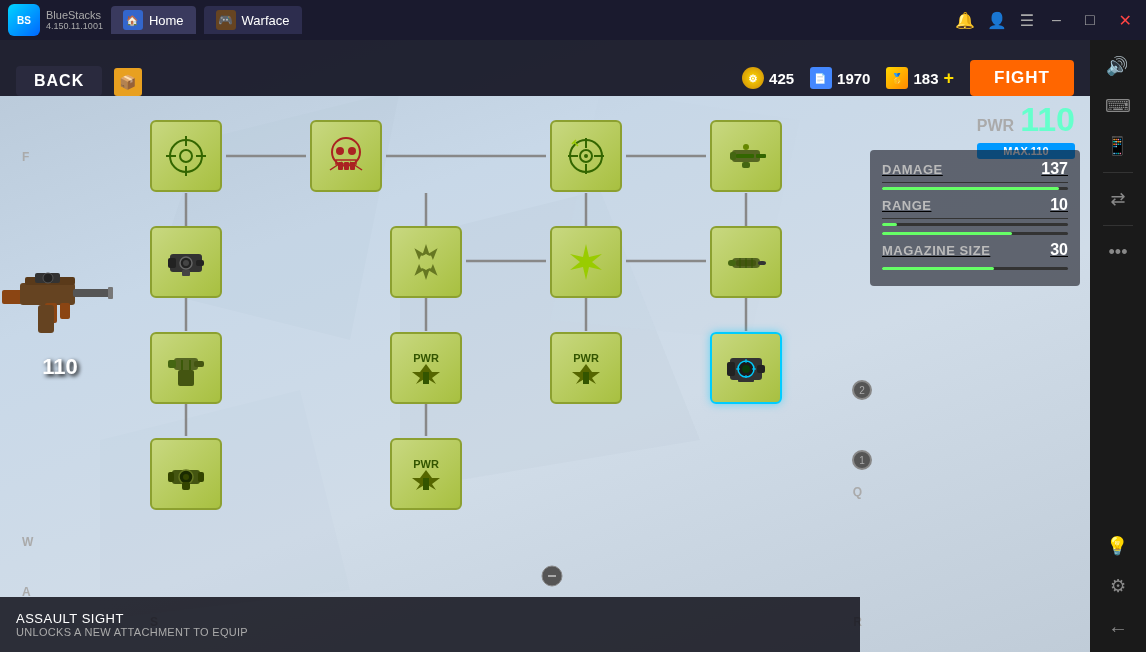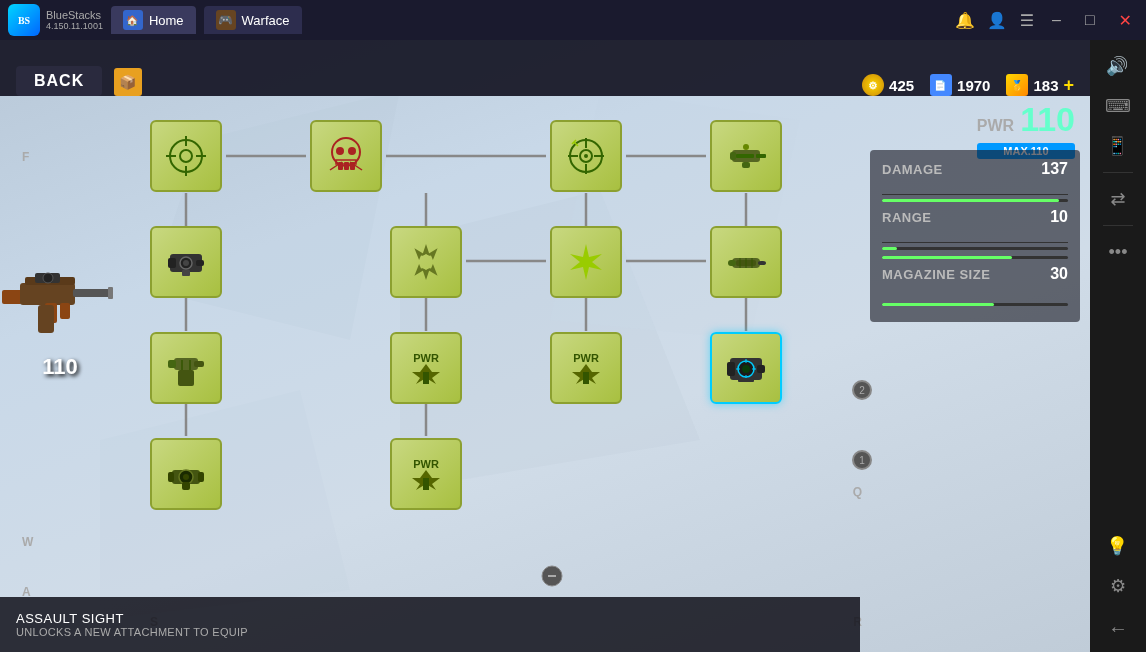--- a/index.html
+++ b/index.html
@@ -30,21 +30,20 @@
       width: 32px;
       height: 32px;
       background: linear-gradient(135deg, #00d4ff, #0066ff);
       border-radius: 6px;
       display: flex;
       align-items: center;
       justify-content: center;
       font-size: 10px;
       color: white;
       font-weight: bold;
-      font-family: Liberation Serif, serif;
     }
     .bs-text { color: #aaa; font-size: 11px; }
     .tab {
       display: flex;
       align-items: center;
       gap: 6px;
       background: #2d2d4e;
       padding: 4px 12px;
       border-radius: 4px 4px 0 0;
       color: white;
@@ -210,21 +209,22 @@
       border-radius: 3px;
       margin-bottom: 20px;
       text-align: center;
     }
     .stat-row {
       display: flex;
       align-items: center;
       justify-content: space-between;
       margin-bottom: 4px;
       border-bottom: 1px solid #333;
-      padding-bottom: 16px;
+      padding-bottom: 4px;
+      text-decoration: underline;
     }
     .stat-label {
       color: #bbb;
       font-size: 13px;
       font-weight: bold;
       letter-spacing: 0.5px;
     }
     .stat-value {
       color: white;
       font-size: 16px;
@@ -371,20 +371,21 @@
           <div class="currency-doc">📄</div>
           <span>1970</span>
         </div>
 
         <div class="currency">
           <div class="currency-gold">🥇</div>
           <span>183</span>
           <span style="color:#ffdd00;font-size:18px;font-weight:bold;">+</span>
         </div>
 
+        <button class="fight-btn">FIGHT</button>
       </div>
     </div>
 
     <div style="position:absolute;top:60px;right:15px;text-align:right;">
       <div class="pwr-header">
         <span class="pwr-label">PWR</span>
         <span class="pwr-value">110</span>
       </div>
       <div class="max-badge">MAX.110</div>
     </div>

